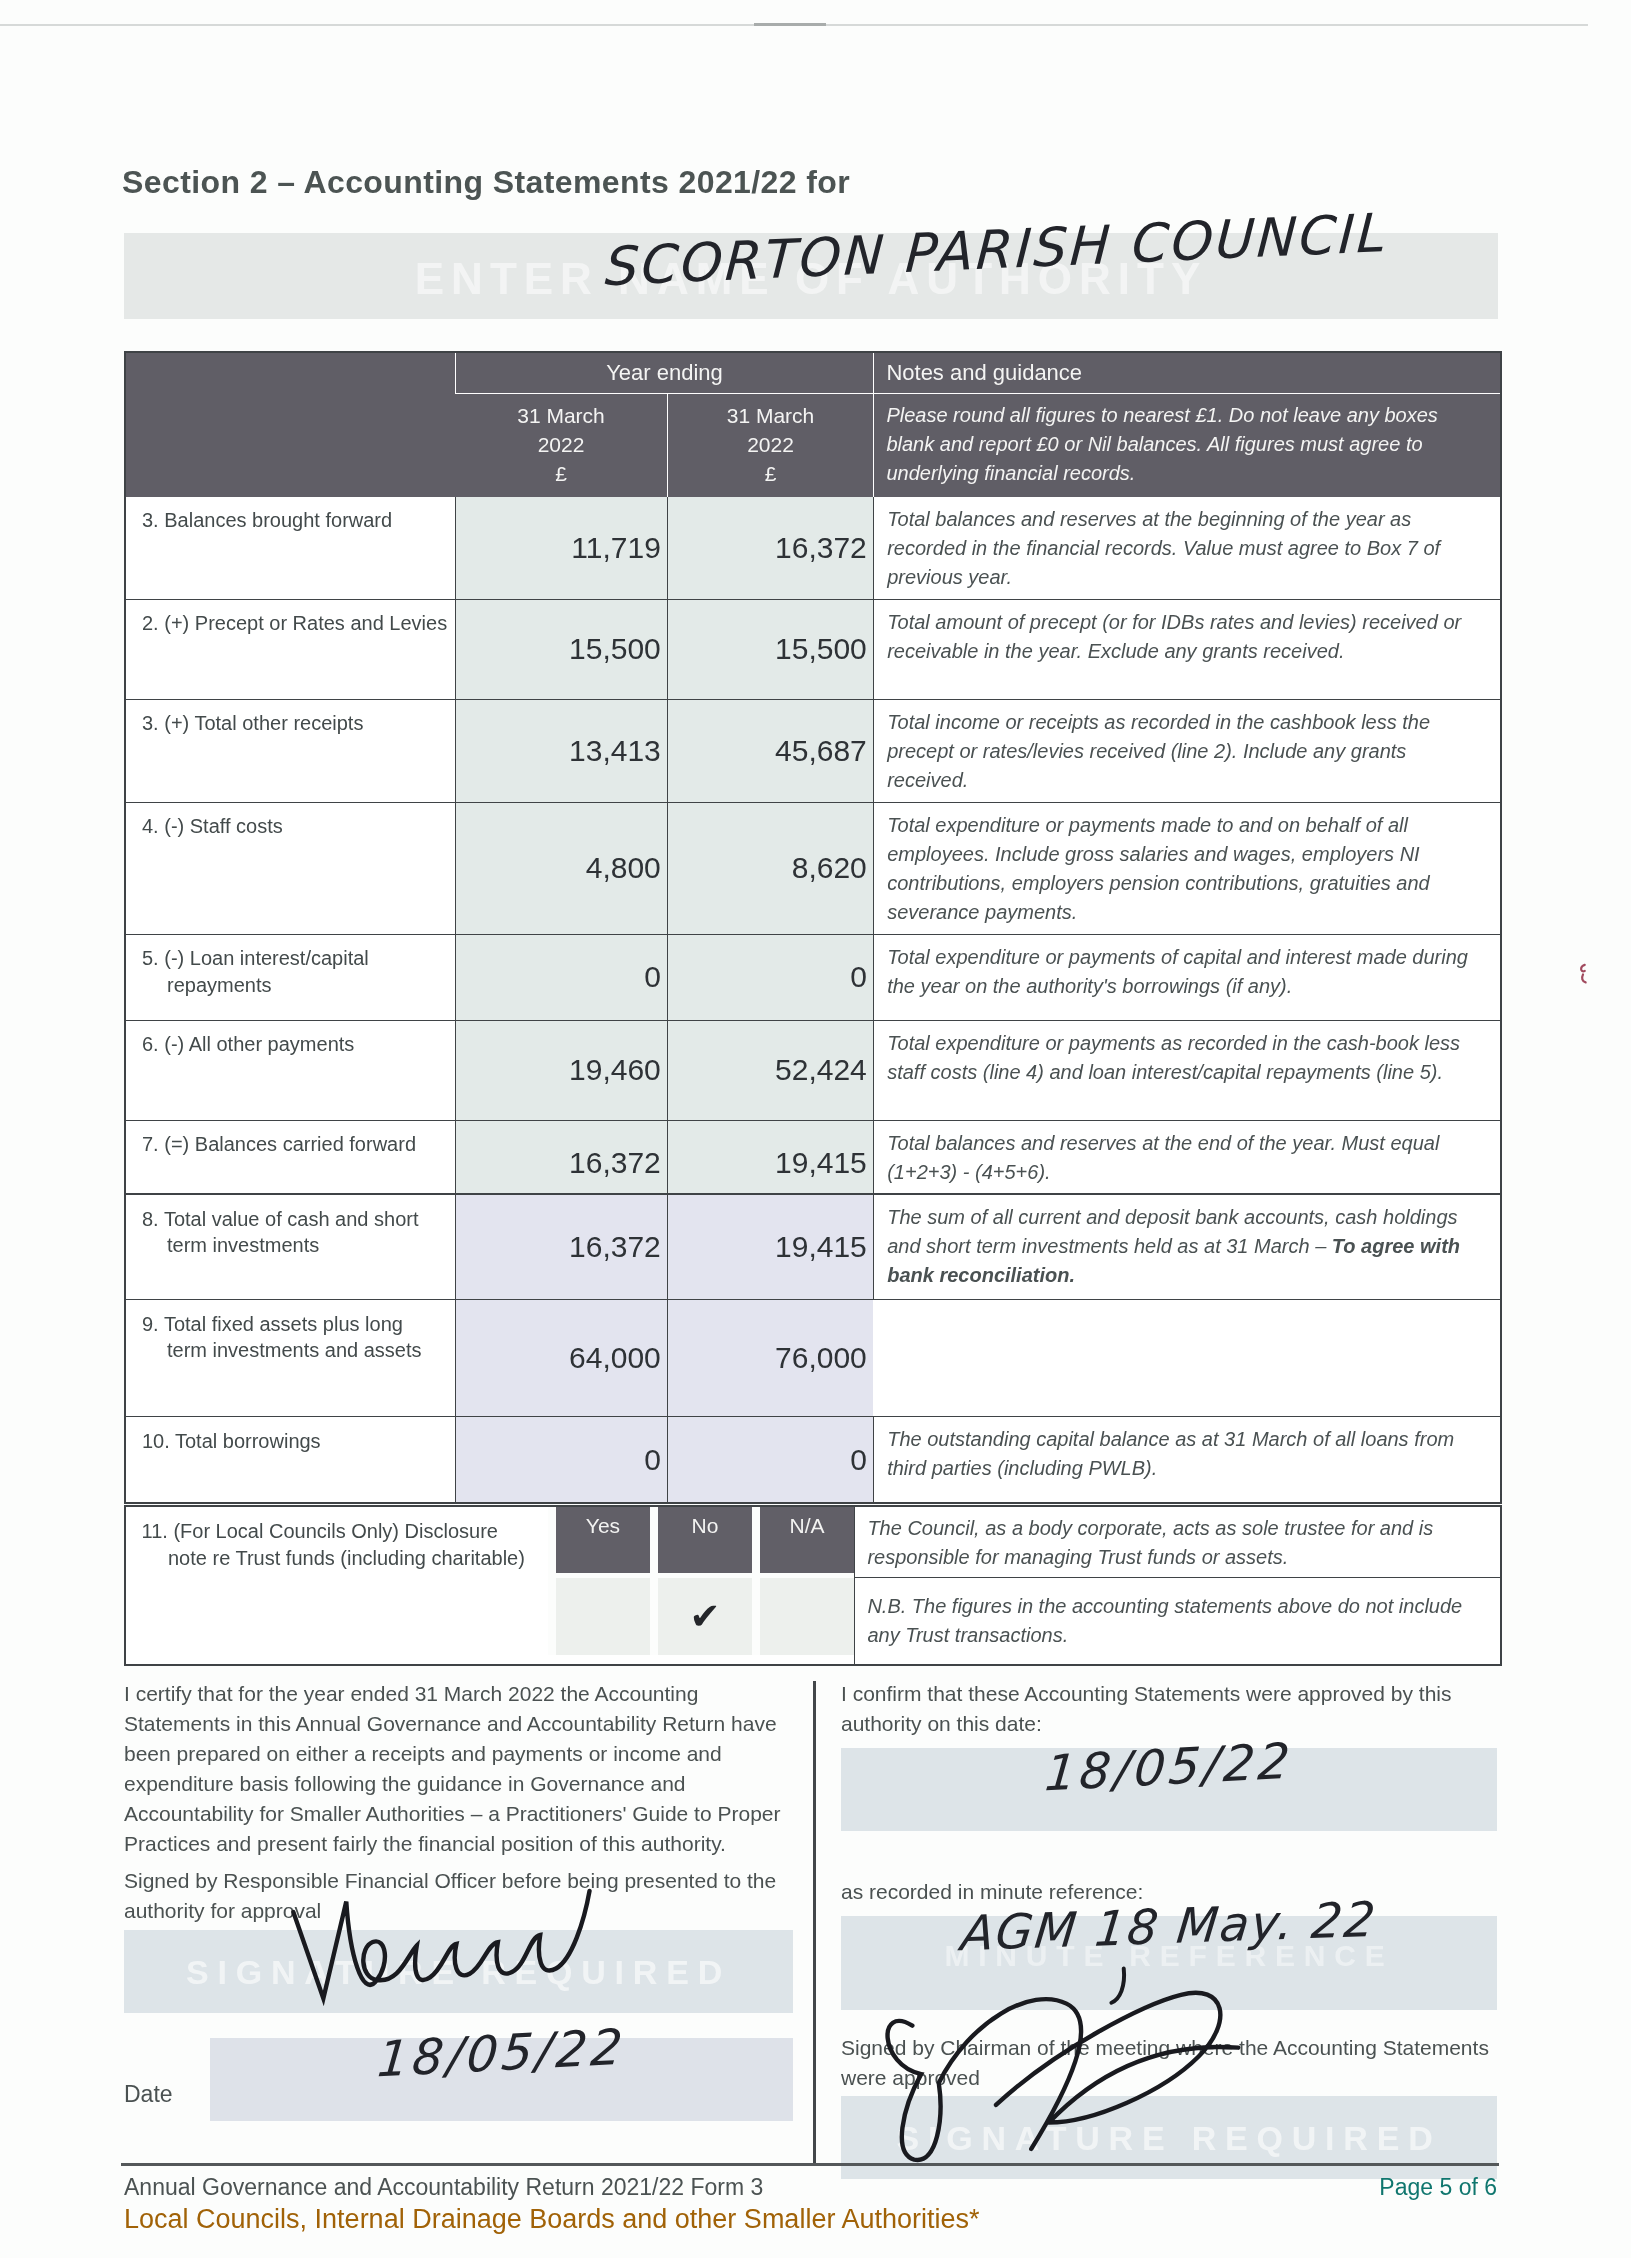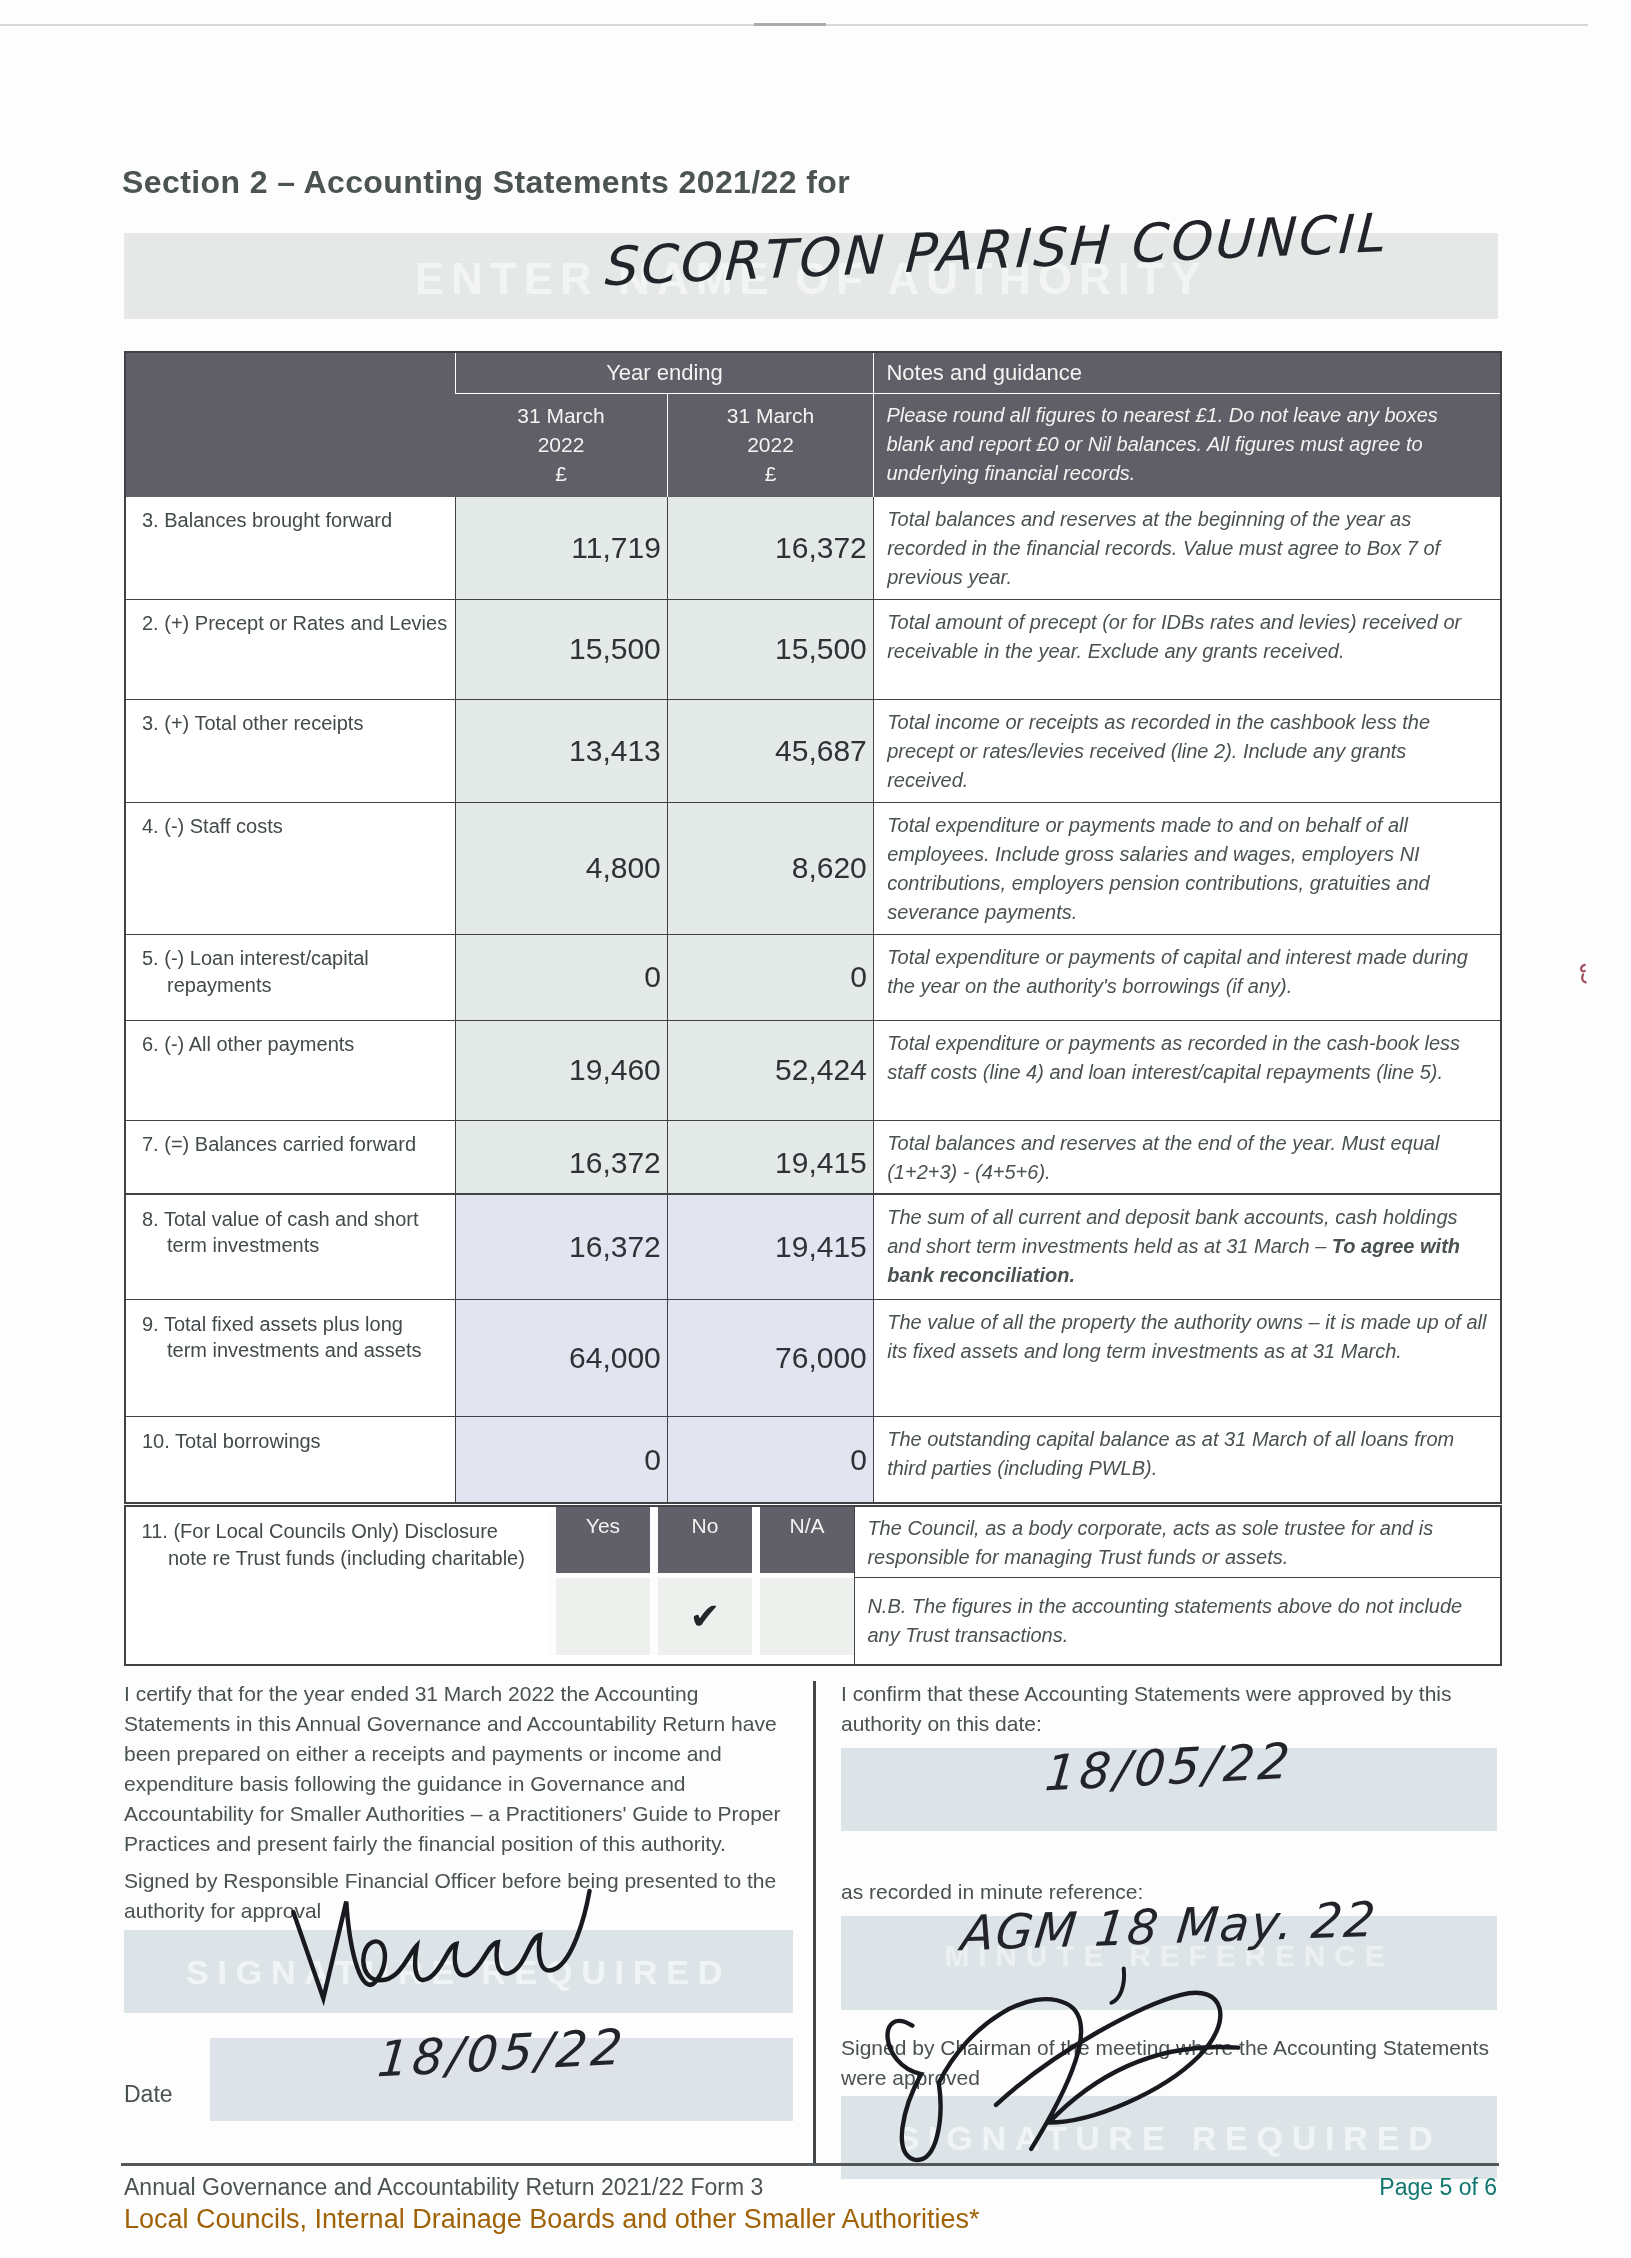--- a/index.html
+++ b/index.html
@@ -166,21 +166,20 @@
     <div class="row lav" style="min-height:104px;border-top:none;">
       <div class="c-label">8. Total value of cash and short term investments</div>
       <div class="c-val">16,372</div>
       <div class="c-val">19,415</div>
       <div class="c-note"><span>The sum of all current and deposit bank accounts, cash holdings and short term investments held as at 31 March – </span><strong>To agree with bank reconciliation.</strong></div>
     </div>
     <div class="row lav" style="min-height:116px;">
       <div class="c-label">9. Total fixed assets plus long term investments and assets</div>
       <div class="c-val">64,000</div>
       <div class="c-val">76,000</div>
-      <div class="c-note">The value of all the property the authority owns – it is made up of all its fixed assets and long term investments as at 31 March.</div>
     </div>
     <div class="row lav" style="min-height:85px;">
       <div class="c-label">10. Total borrowings</div>
       <div class="c-val">0</div>
       <div class="c-val">0</div>
       <div class="c-note">The outstanding capital balance as at 31 March of all loans from third parties (including PWLB).</div>
     </div>
   </div>
 
   <div class="tbl" style="top:1505px;">

